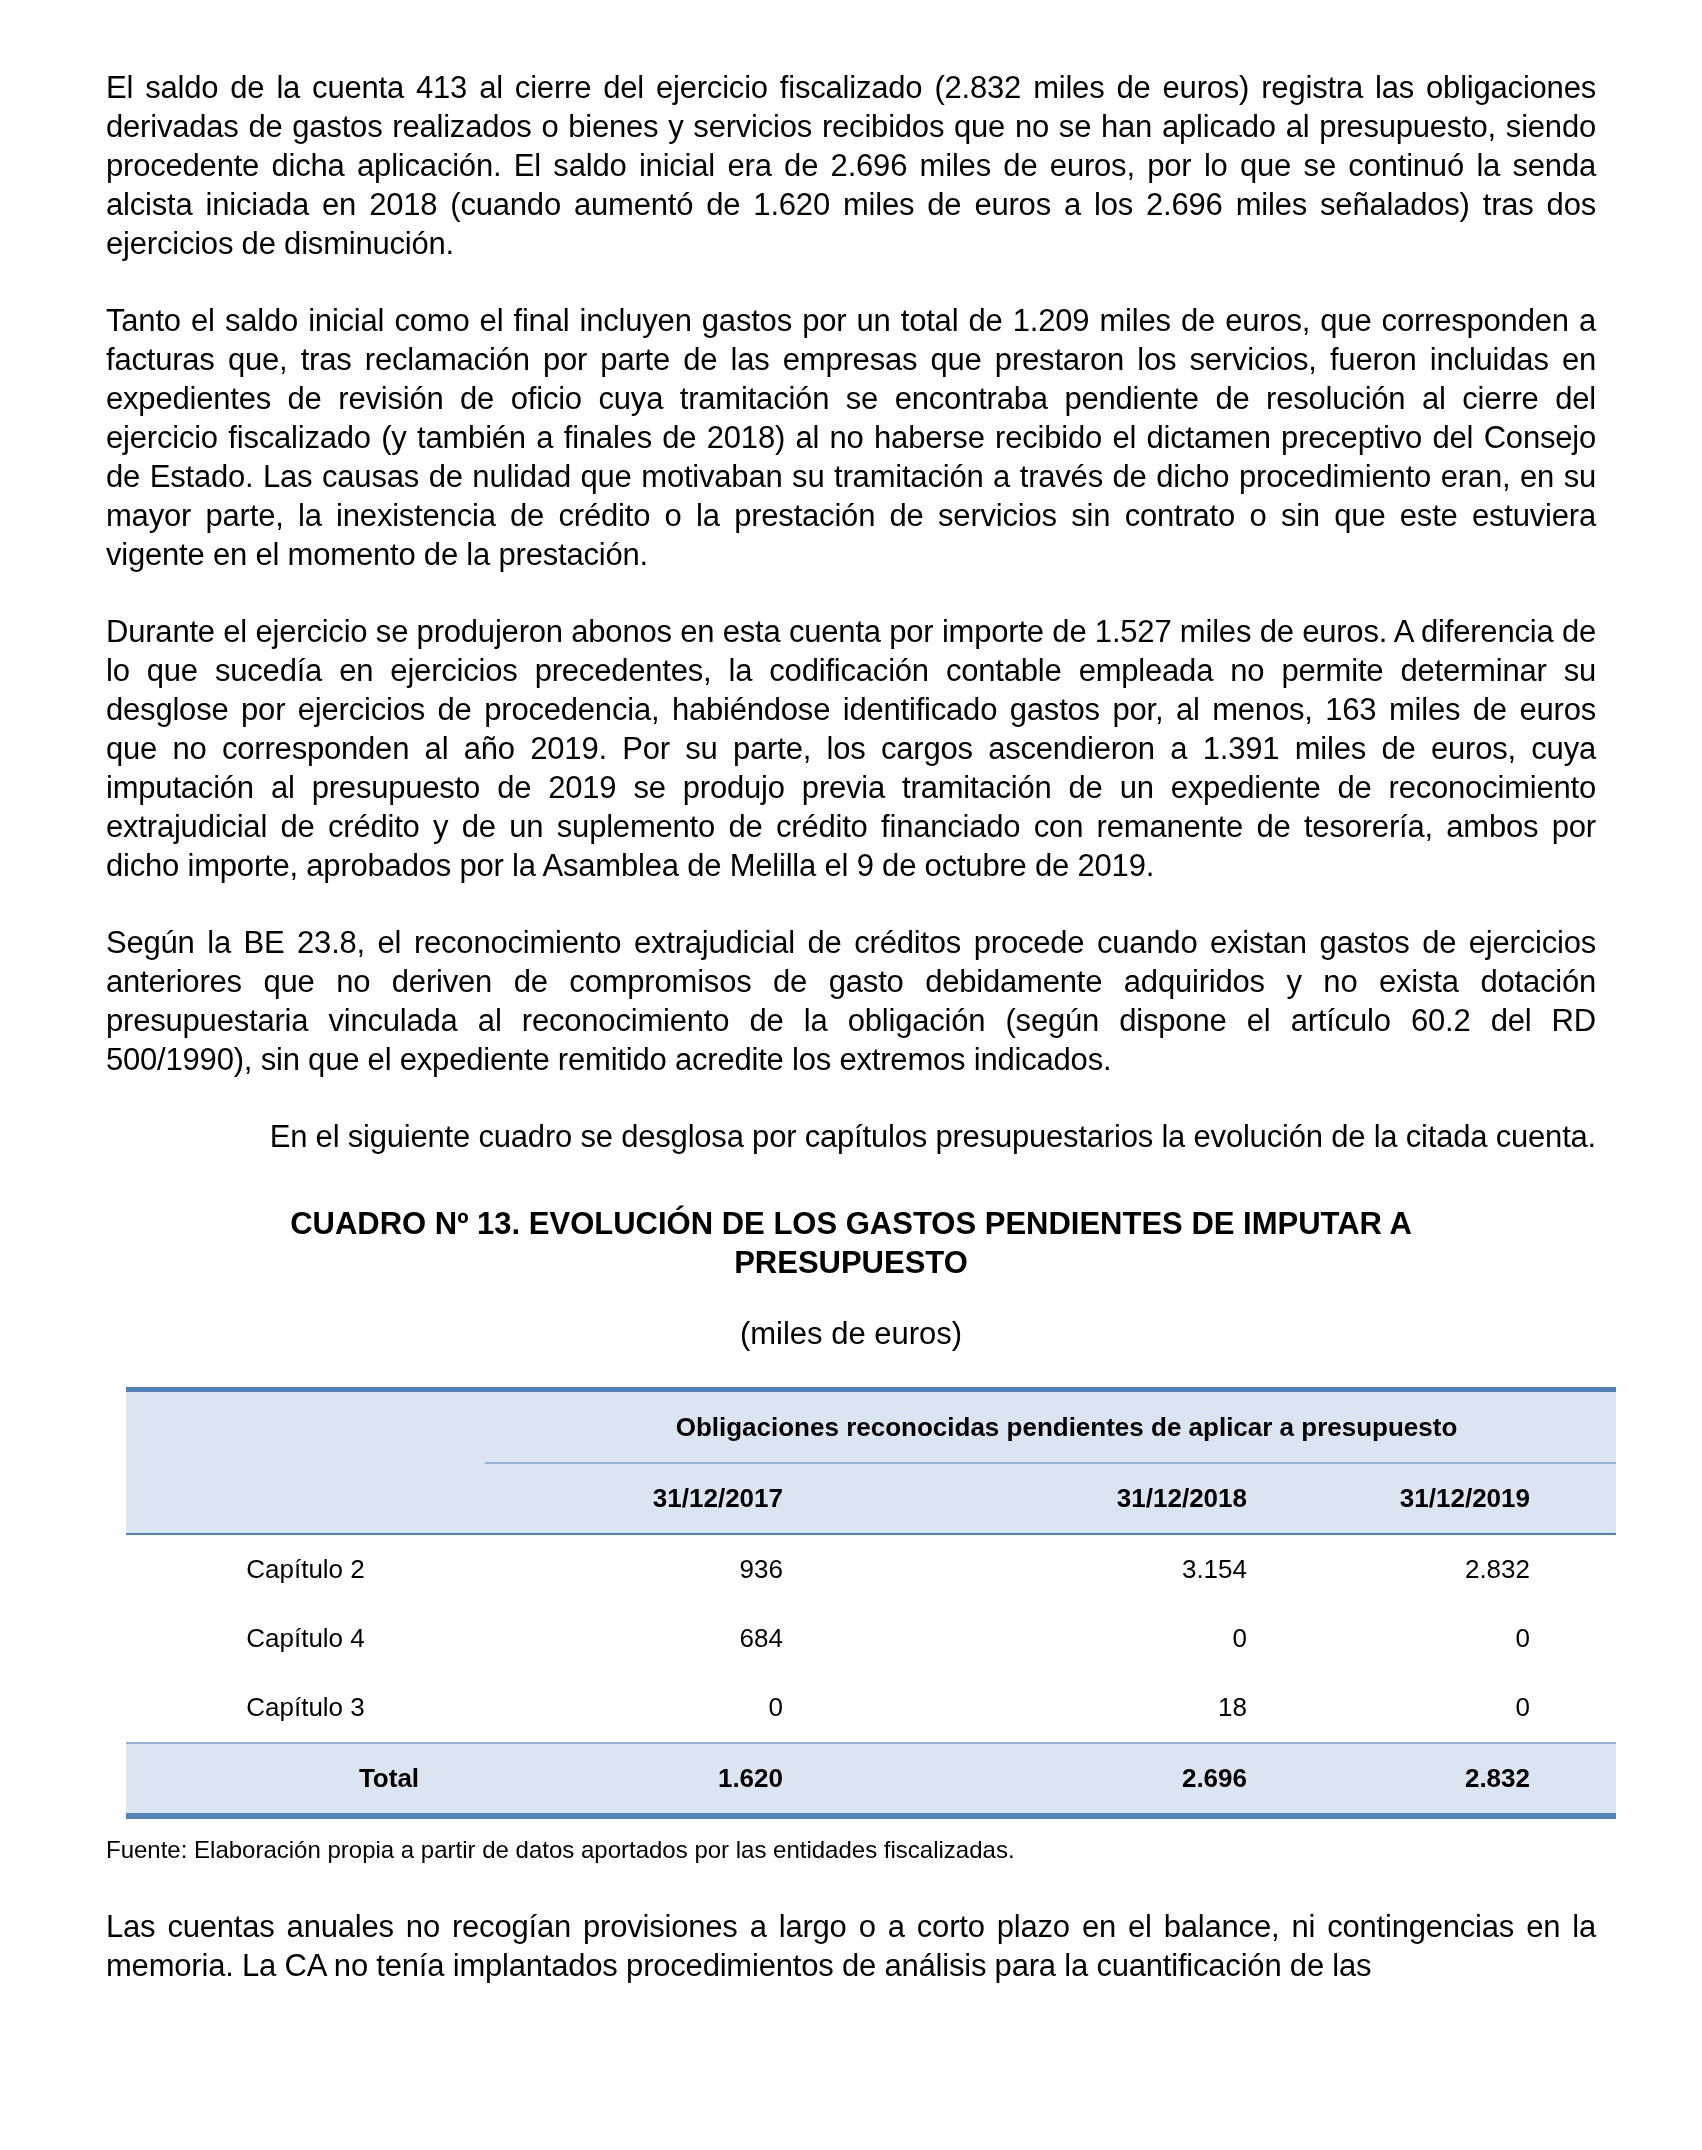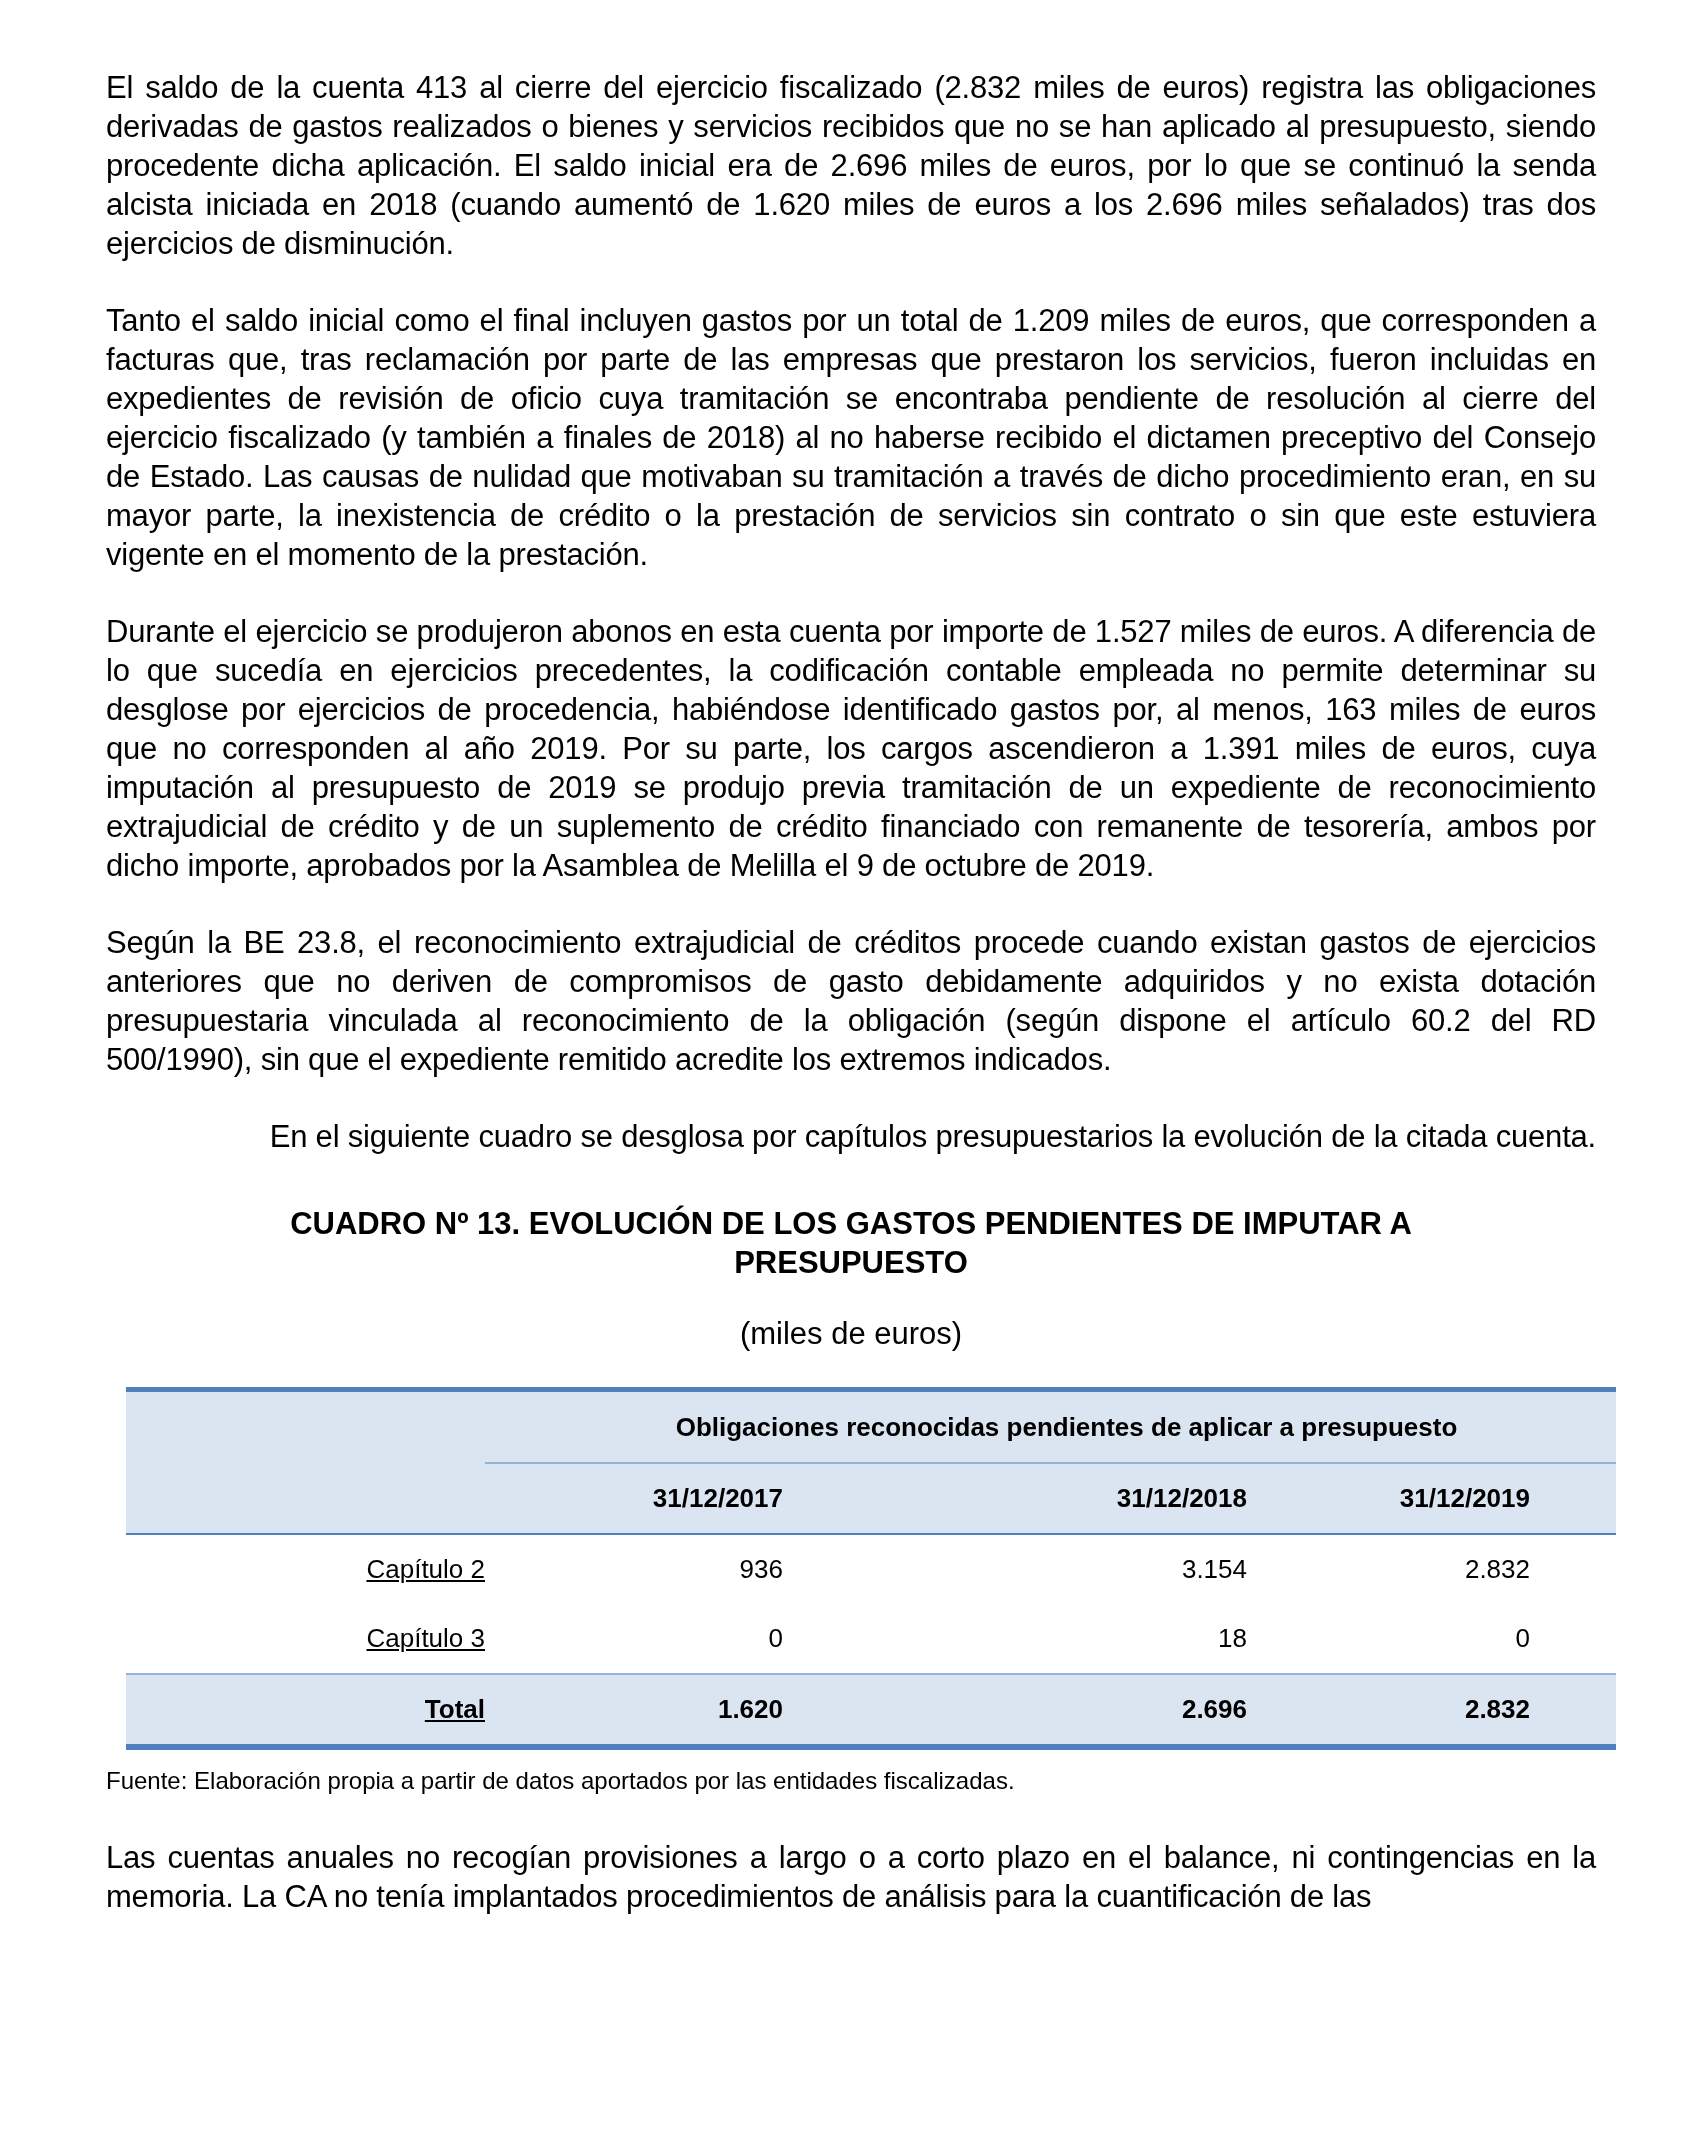--- a/index.html
+++ b/index.html
@@ -24,21 +24,21 @@
     text-align: center; font-size: 31px; line-height: 39px; margin: 32px 0 34px 0;
   }
   table.tbl {
     width: 1490px; border-collapse: collapse; font-size: 26px; margin-left: 20px;
   }
   table.tbl td, table.tbl th { padding: 0; }
   .hdr-row1 th { height: 70px; background: #dbe5f1; border-top: 5.6px solid #4f81bd; font-weight: bold; font-size: 26px; }
   .hdr-row1 th.group { text-align: center; border-bottom: 2.4px solid #95b3d7; padding-left: 32px; }
   .hdr-row2 th { height: 69px; background: #dbe5f1; border-bottom: 2.4px solid #4f81bd; font-weight: bold; text-align: right; }
   .hdr-row2 th.c1 { padding-right: 0; }
-  td.rowlabel { padding-left: 56px; text-align: right; text-decoration: underline; }
+  td.rowlabel { padding-left: 56px; text-align: center; }
   tr.data td { height: 69px; }
   td.num { text-align: right; }
   tr.total td { height: 69px; background: #dbe5f1; border-top: 2.4px solid #95b3d7; border-bottom: 6.4px solid #4f81bd; font-weight: bold; }
   tr.total td.rowlabel { padding-left: 167px; }
   col.c0 { width: 359px; }
   col.c1 { width: 298px; }
   col.c2 { width: 464px; }
   col.c3 { width: 369px; }
   td.num.c1, th.c1 { padding-right: 0; }
   td.num.c2, th.c2 { padding-right: 0; }
@@ -80,20 +80,26 @@
       </tr>
     </thead>
     <tbody>
       <tr class="data">
         <td class="rowlabel">Capítulo 2</td>
         <td class="num c1">936</td>
         <td class="num c2">3.154</td>
         <td class="num c3">2.832</td>
       </tr>
       <tr class="data">
+        <td class="rowlabel">Capítulo 4</td>
+        <td class="num c1">684</td>
+        <td class="num c2">0</td>
+        <td class="num c3">0</td>
+      </tr>
+      <tr class="data">
         <td class="rowlabel">Capítulo 3</td>
         <td class="num c1">0</td>
         <td class="num c2">18</td>
         <td class="num c3">0</td>
       </tr>
       <tr class="total">
         <td class="rowlabel">Total</td>
         <td class="num c1">1.620</td>
         <td class="num c2">2.696</td>
         <td class="num c3">2.832</td>

